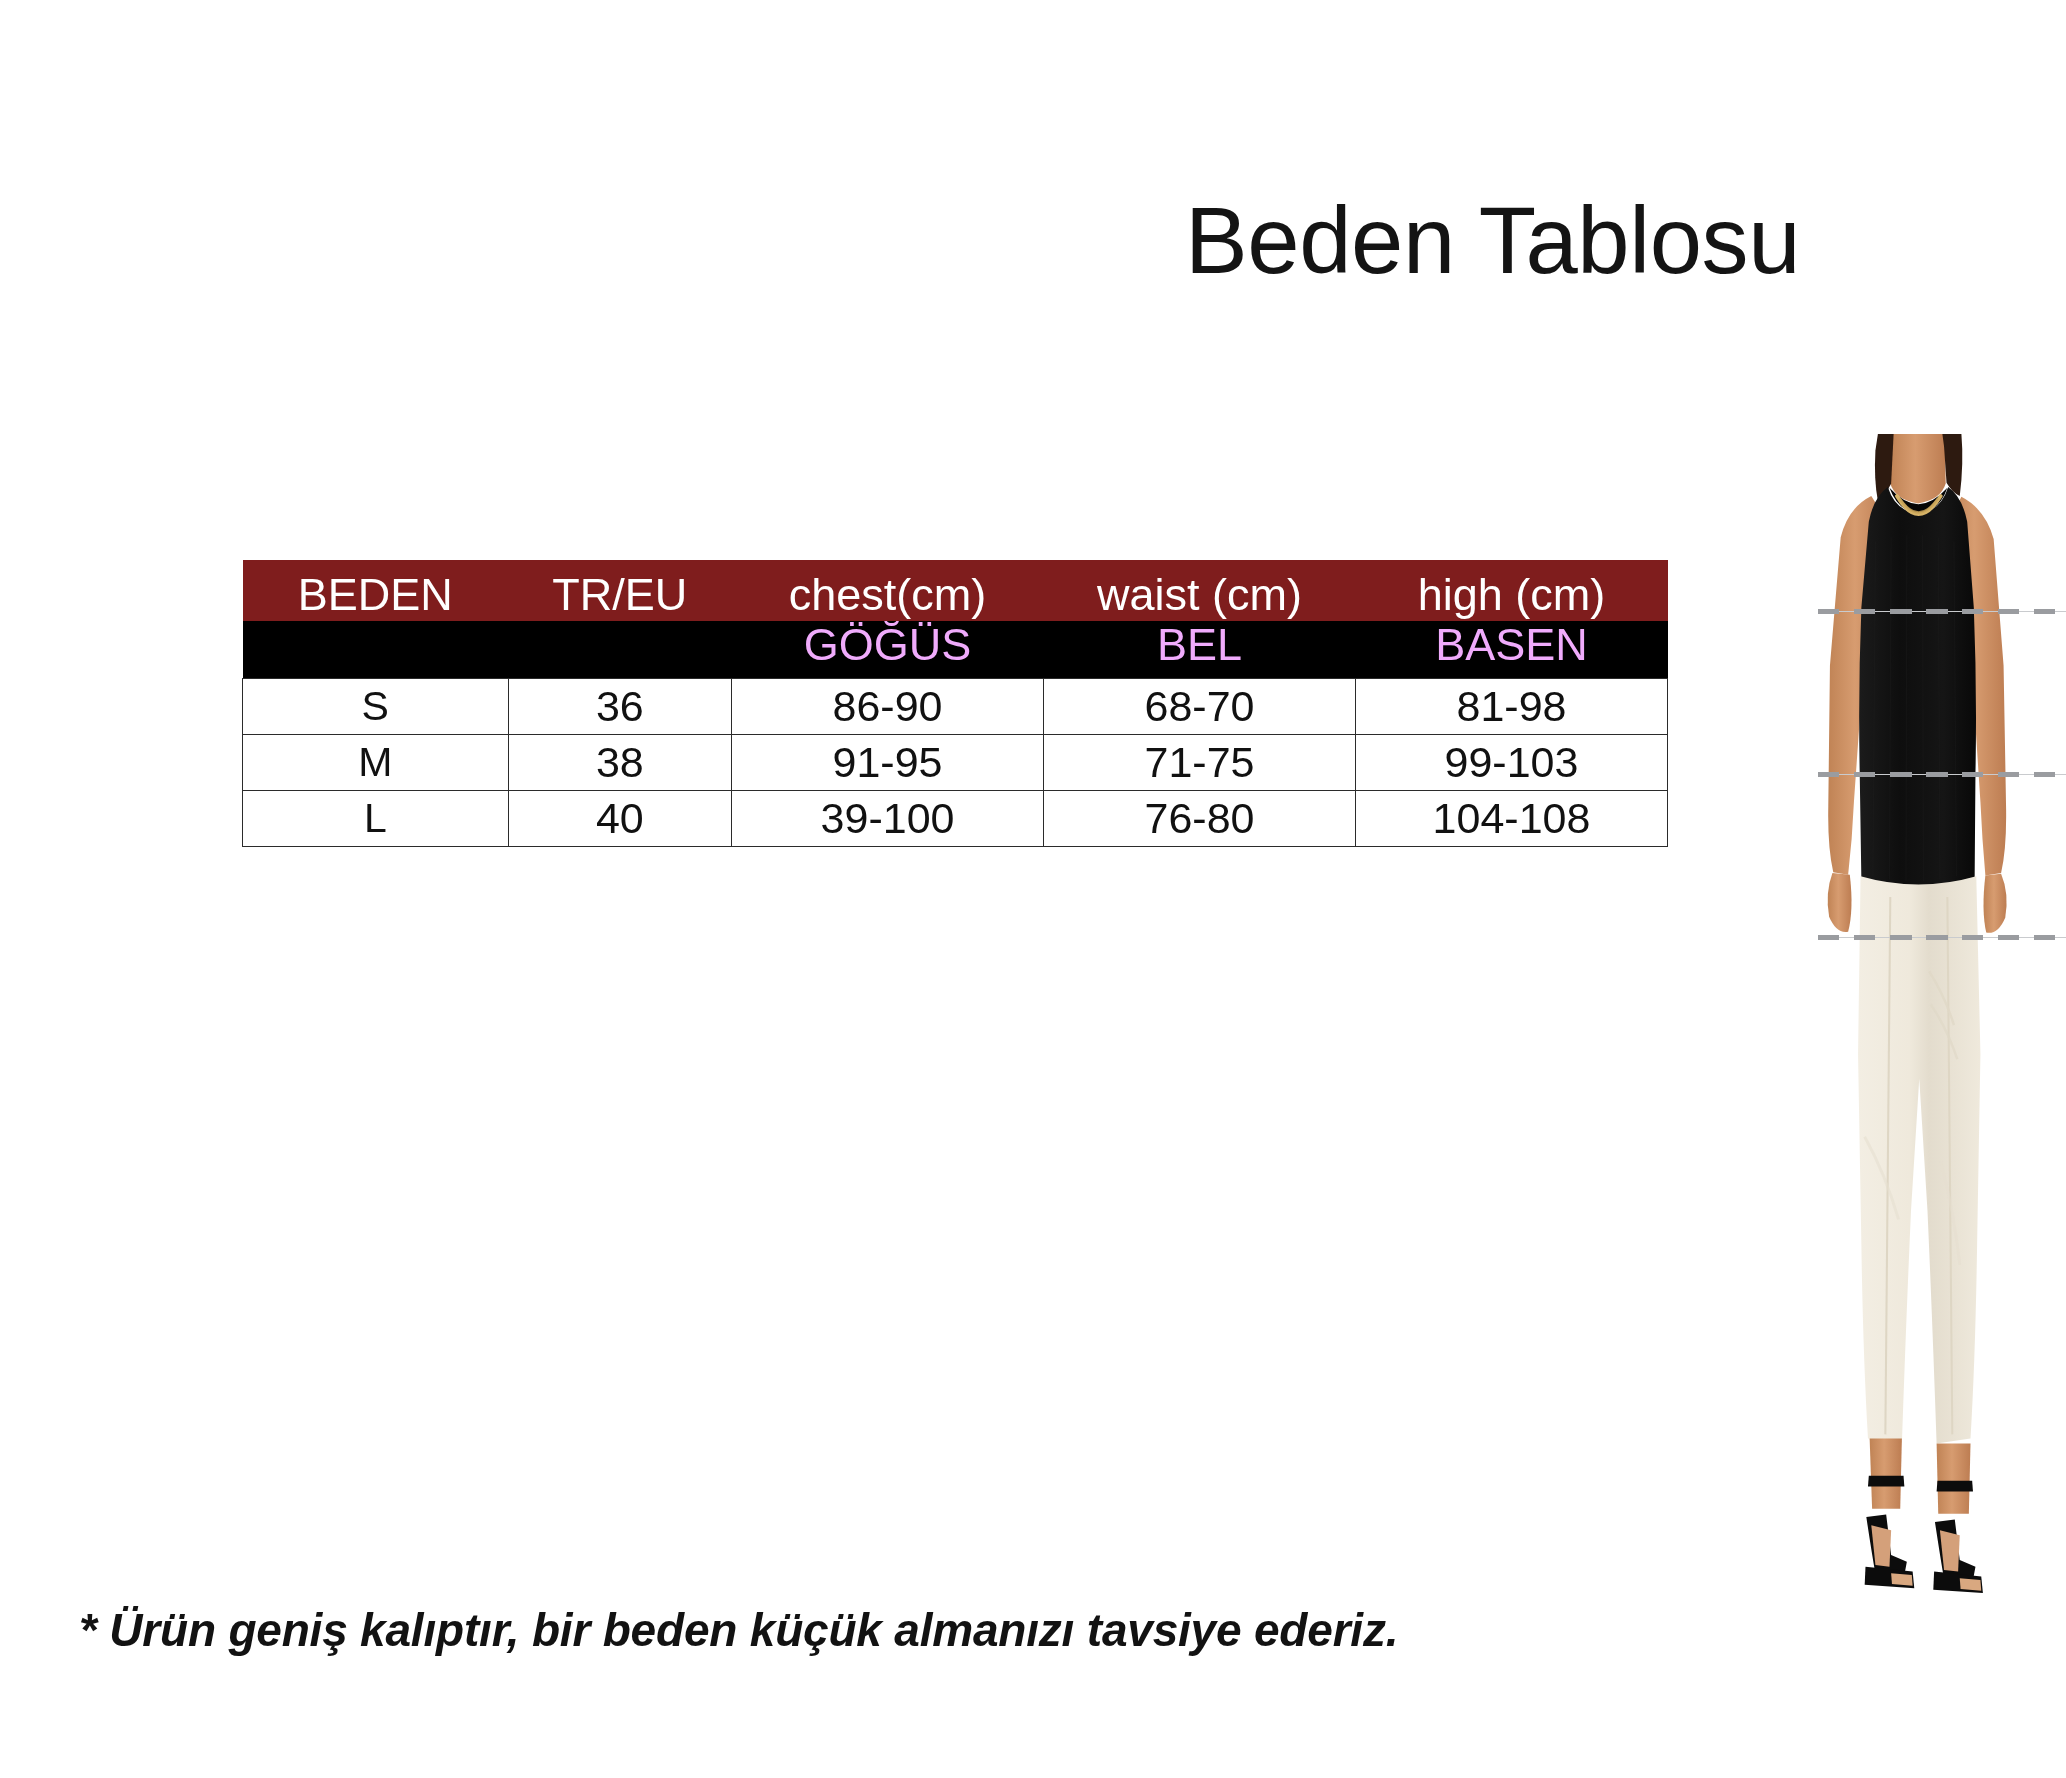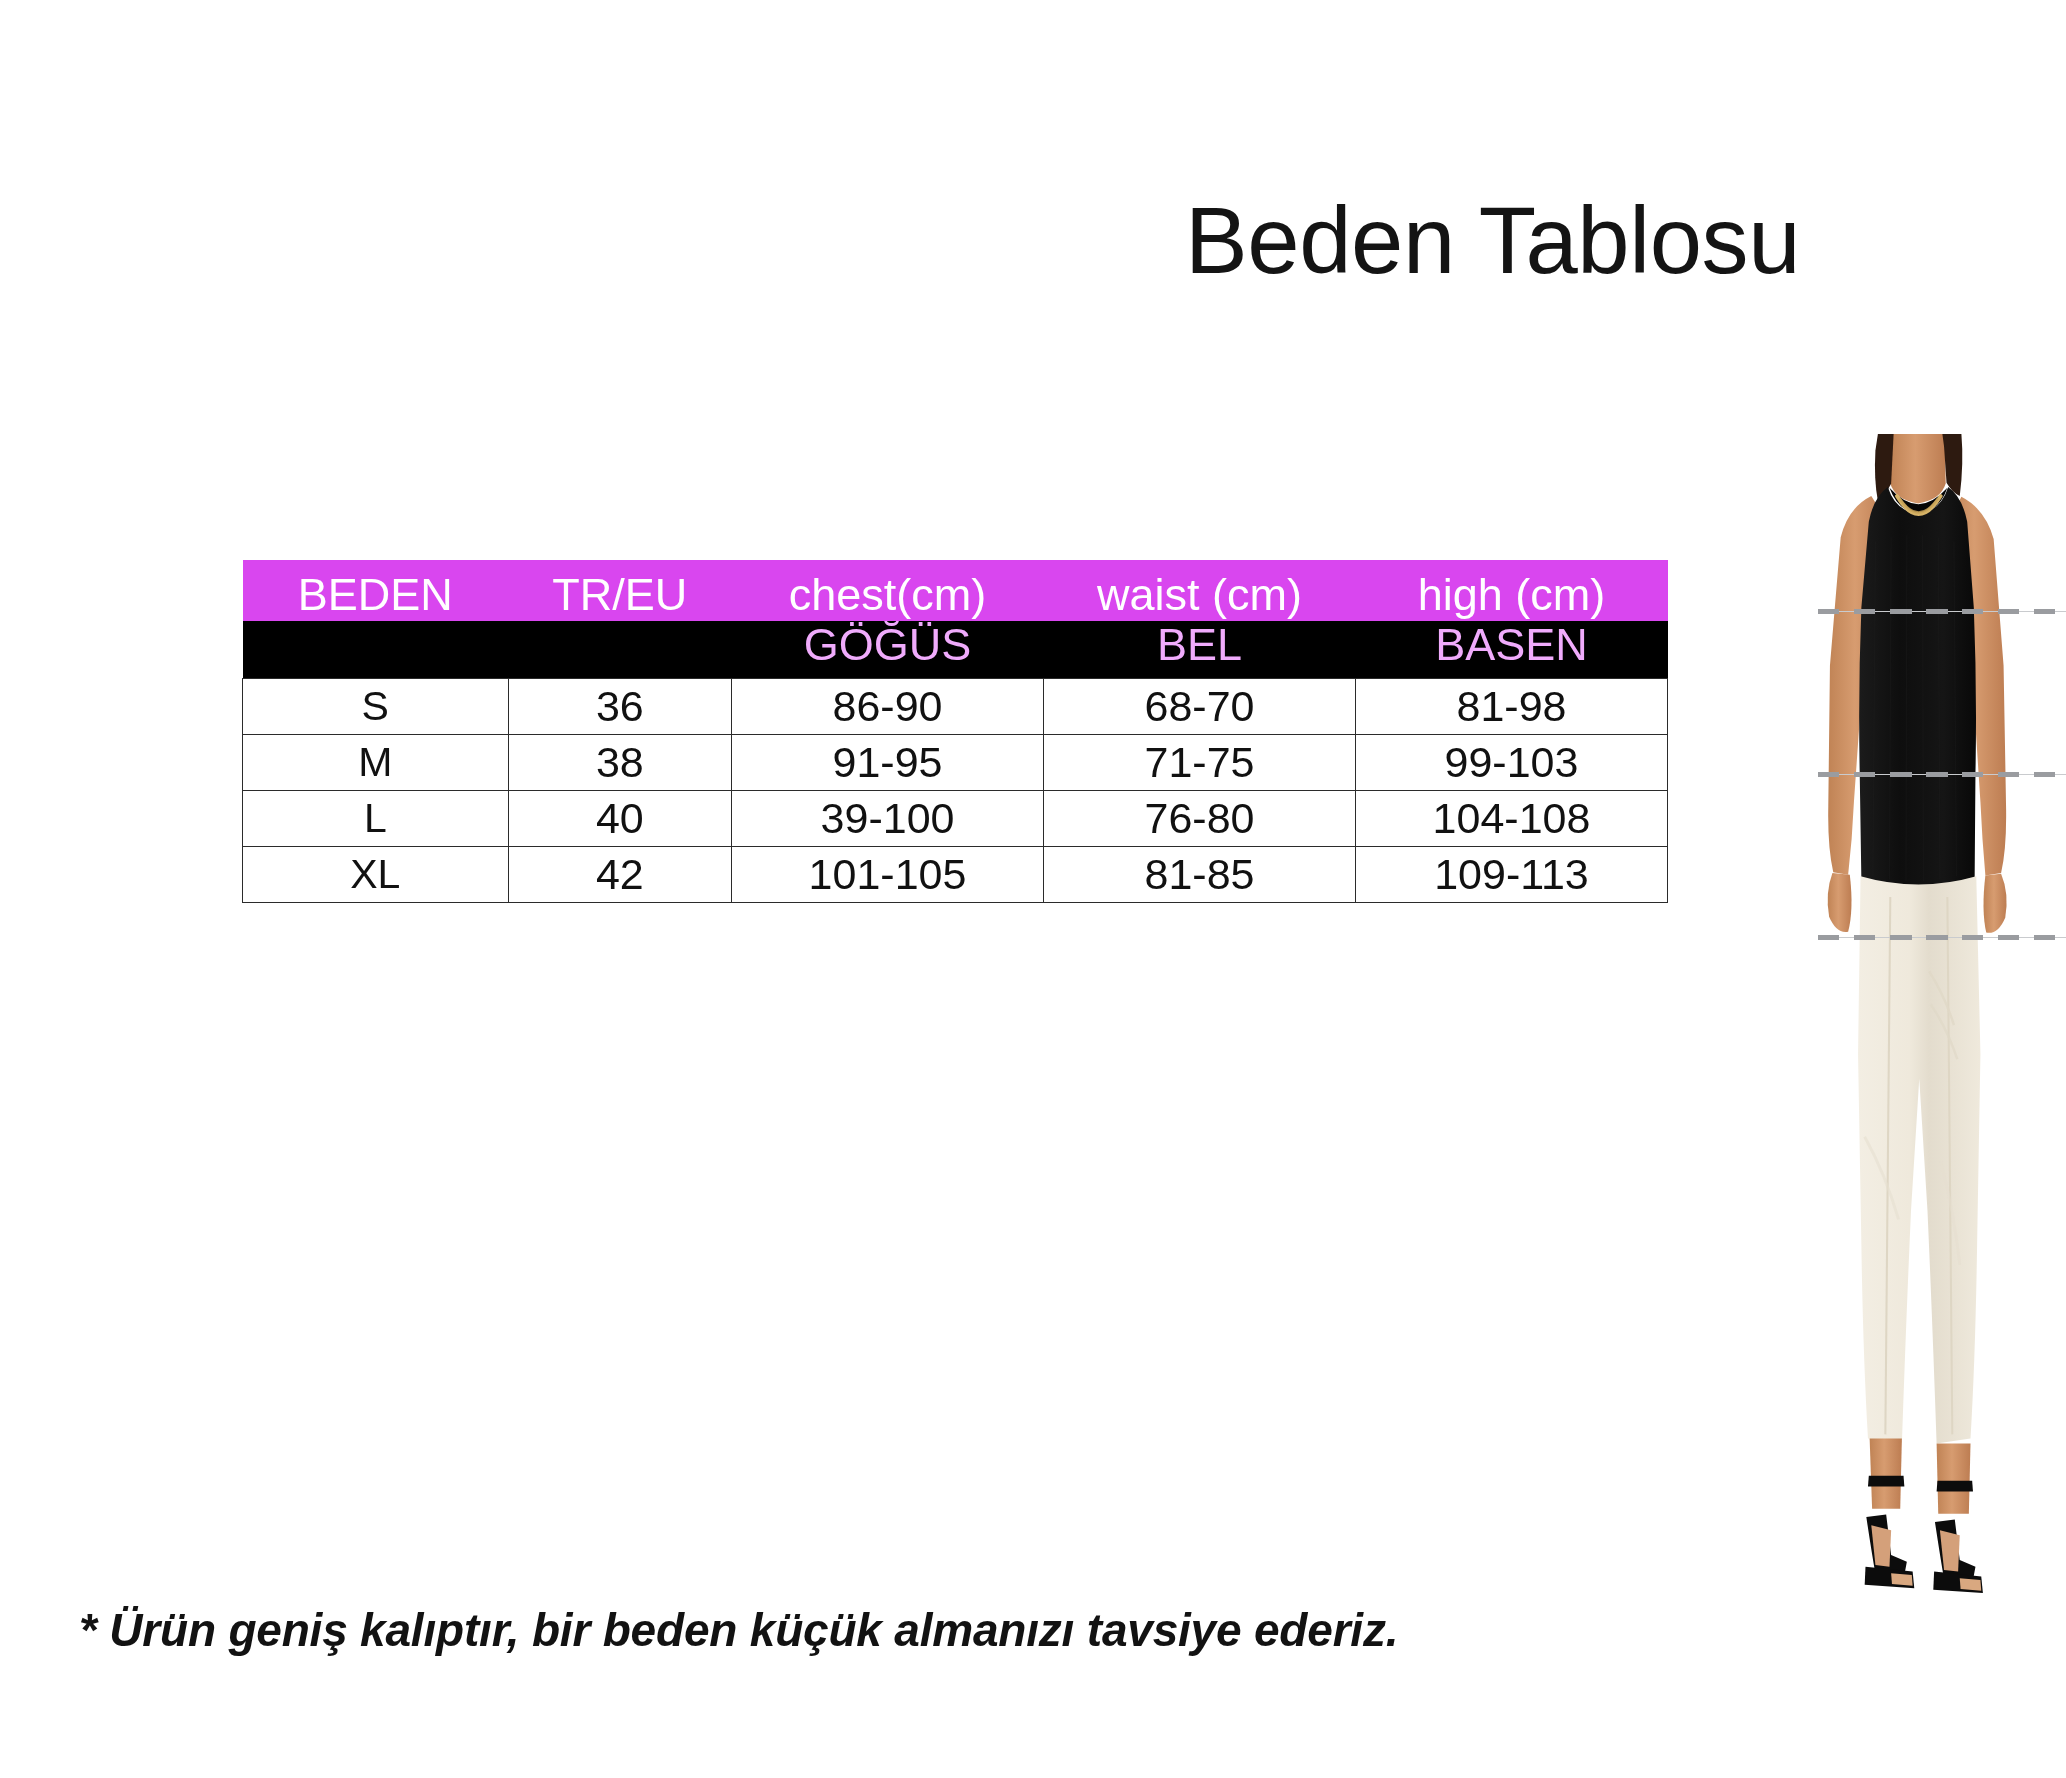--- a/index.html
+++ b/index.html
@@ -16,21 +16,21 @@
   
   #size-table { position:absolute; left:242px; top:560px; width:1426px; }
   #size-table table { border-collapse:collapse; width:100%; table-layout:fixed; }
   #size-table col.c0 { width:126px; }
   #size-table col.c1 { width:106px; }
   #size-table col.c2 { width:148px; }
   #size-table col.c3 { width:148px; }
   #size-table col.c4 { width:148px; }
 
   .hdr-row th {
-    background:#d946ef; color:#fff; font-weight:400;
+    background:#7f1d1d; color:#fff; font-weight:400;
     font-size:45px; line-height:1.0; text-align:center;
     padding:11.6px 1.7px 4.1px 1.7px; border:none; white-space:nowrap;
   }
   .sub-row th {
     background:#000; color:#f0abfc; font-weight:400;
     font-size:45px; line-height:1.0; text-align:center;
     padding:1.7px 1.7px 10.7px 1.7px; border:none; white-space:nowrap;
   }
   .sub-row th.blank { font-size:45px; }
 
@@ -117,27 +117,20 @@
         <td>91-95</td>
         <td>71-75</td>
         <td>99-103</td>
       </tr>
       <tr class="body-row">
         <td class="size-cell">L</td>
         <td>40</td>
         <td>39-100</td>
         <td>76-80</td>
         <td>104-108</td>
-      </tr>
-      <tr class="body-row">
-        <td class="size-cell">XL</td>
-        <td>42</td>
-        <td>101-105</td>
-        <td>81-85</td>
-        <td>109-113</td>
       </tr>
     </tbody>
   </table>
 </div>
 
 <div id="footnote">* Ürün geniş kalıptır, bir beden küçük almanızı tavsiye ederiz.</div>
 
 <div id="model-figure">
   <svg id="model-svg" viewBox="0 0 730 2840" preserveAspectRatio="xMidYMin meet">
     <defs>

